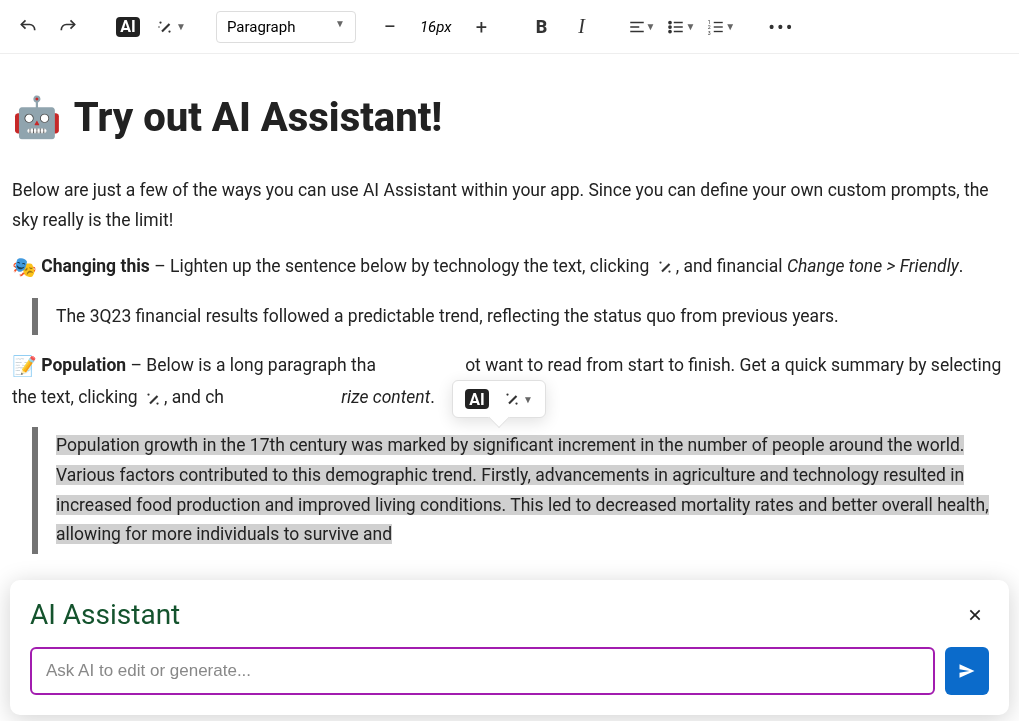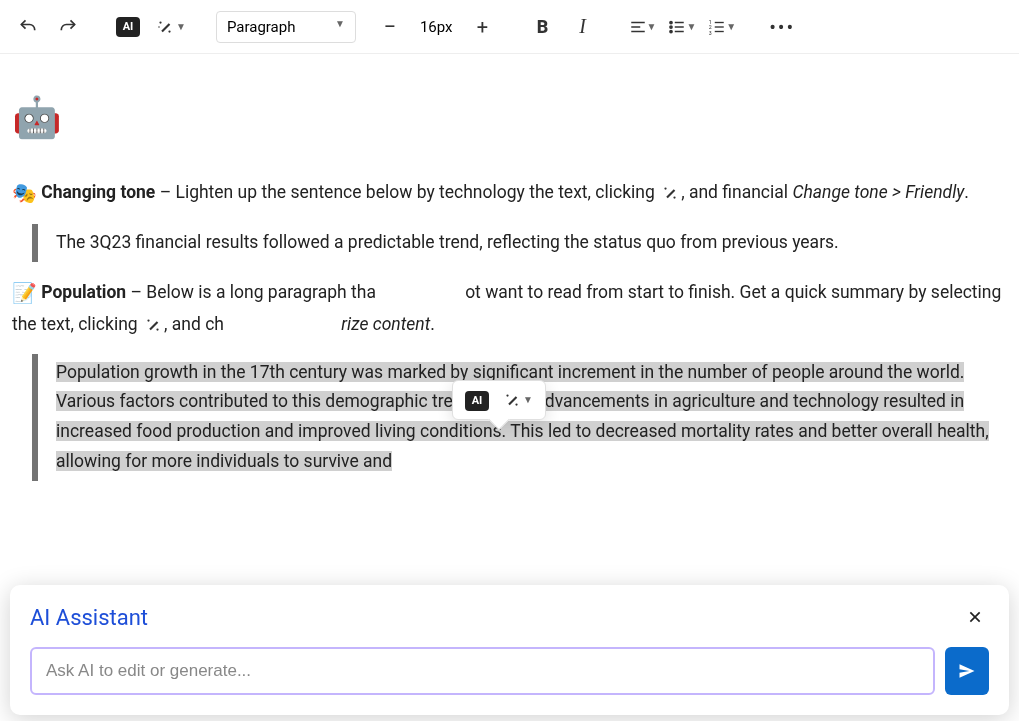--- a/index.html
+++ b/index.html
@@ -28,21 +28,21 @@
     height: 36px;
     border-radius: 4px;
     cursor: pointer;
     color: #333;
   }
   .tb-sep { width: 16px; }
   .ai-badge {
     background: #222;
     color: #fff;
     font-weight: 700;
-    font-size: 11px;
+    font-size: 16px;
     padding: 3px 5px;
     border-radius: 4px;
     display: inline-flex;
     align-items: center;
     justify-content: center;
     width: 24px;
     height: 20px;
   }
   .para-select {
     display: flex;
@@ -57,20 +57,21 @@
     justify-content: space-between;
   }
   .font-size-group {
     display: flex;
     align-items: center;
     gap: 2px;
   }
   .font-size-val {
     font-size: 15px;
     padding: 0 10px;
+    font-style: italic;
   }
   .chev {
     font-size: 10px;
     color: #666;
     margin-left: -2px;
   }
   .content {
     padding: 20px 12px 20px 12px;
     font-size: 17.5px;
     line-height: 1.7;
@@ -132,41 +133,41 @@
     box-shadow: 0 4px 24px rgba(0,0,0,0.18);
     padding: 18px 20px 20px 20px;
   }
   .ai-panel-header {
     display: flex;
     justify-content: space-between;
     align-items: center;
     margin-bottom: 16px;
   }
   .ai-panel-title {
-    font-size: 22px;
-    color: #1d4ed8;
+    font-size: 28px;
+    color: #14532d;
   }
   .ai-close {
     font-size: 20px;
     cursor: pointer;
     width: 28px;
     height: 28px;
     display: flex;
     align-items: center;
     justify-content: center;
     border-radius: 4px;
   }
   .ai-input-row {
     display: flex;
     gap: 10px;
     align-items: stretch;
   }
   .ai-input {
     flex: 1;
-    border: 2px solid #c4b5fd;
+    border: 2px solid #a21caf;
     border-radius: 6px;
     padding: 12px 14px;
     font-size: 17px;
     outline: none;
   }
   .ai-input::placeholder { color: #888; }
   .ai-send {
     width: 44px;
     background: #0b6bcb;
     border-radius: 6px;
@@ -253,25 +254,27 @@
       </svg>
     <span class="chev">▼</span>
   </div>
   <div class="tb-sep"></div>
   <div class="tb-btn" style="font-size:20px;letter-spacing:2px">•••</div>
 </div>
 
 <div class="content">
   <h1>
     <span class="robot-emoji">🤖</span>
+    <span>Try out AI Assistant!</span>
   </h1>
+  <p>Below are just a few of the ways you can use AI Assistant within your app. Since you can define your own custom prompts, the sky really is the limit!</p>
 
   <p>
     <span class="emoji">🎭</span>
-    <strong>Changing tone</strong><span> – Lighten up the sentence below by technology the text, clicking </span><span class="wand-inline">
+    <strong>Changing this</strong><span> – Lighten up the sentence below by technology the text, clicking </span><span class="wand-inline">
         <svg width="18" height="18" viewBox="0 0 24 24" fill="#333">
           <path d="M7 17l10-10 2 2-10 10-2-2z"></path>
           <circle cx="6" cy="6" r="1.5"></circle>
           <circle cx="18" cy="18" r="1.5"></circle>
         </svg>
       </span><span>, and financial </span><em>Change tone &gt; Friendly</em><span>.</span>
   </p>
 
   <blockquote>The 3Q23 financial results followed a predictable trend, reflecting the status quo from previous years.</blockquote>
 

